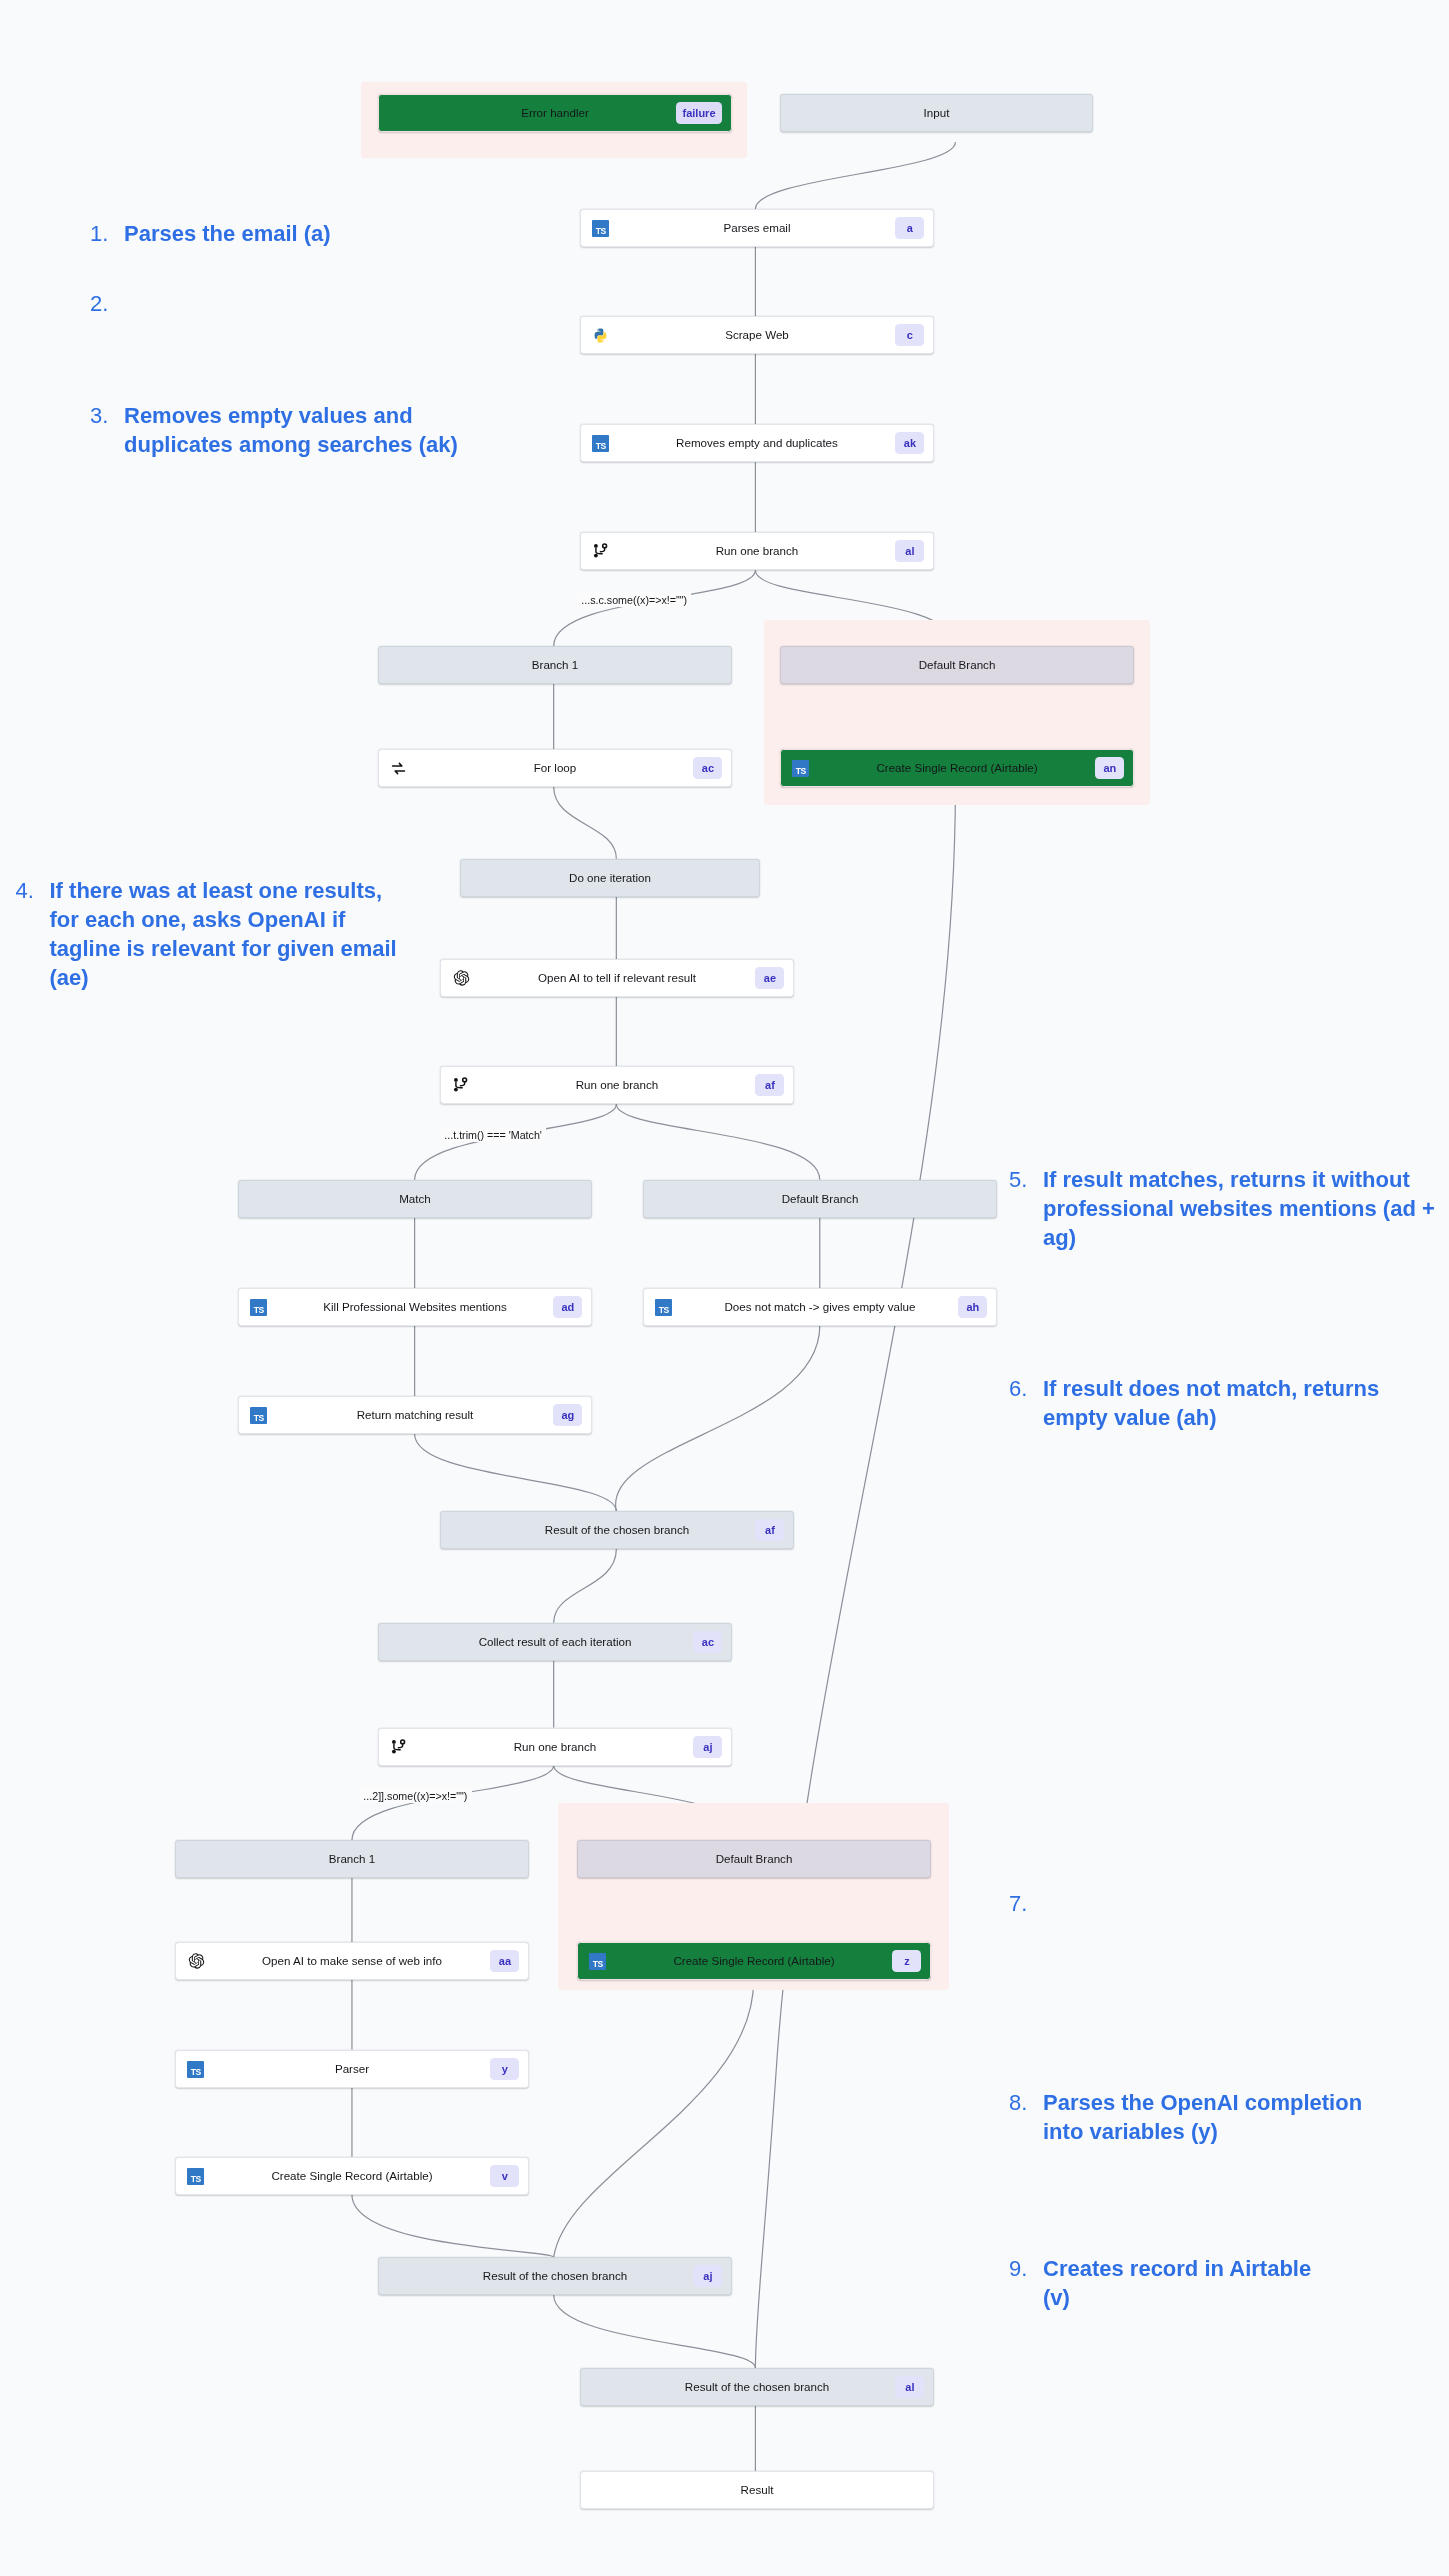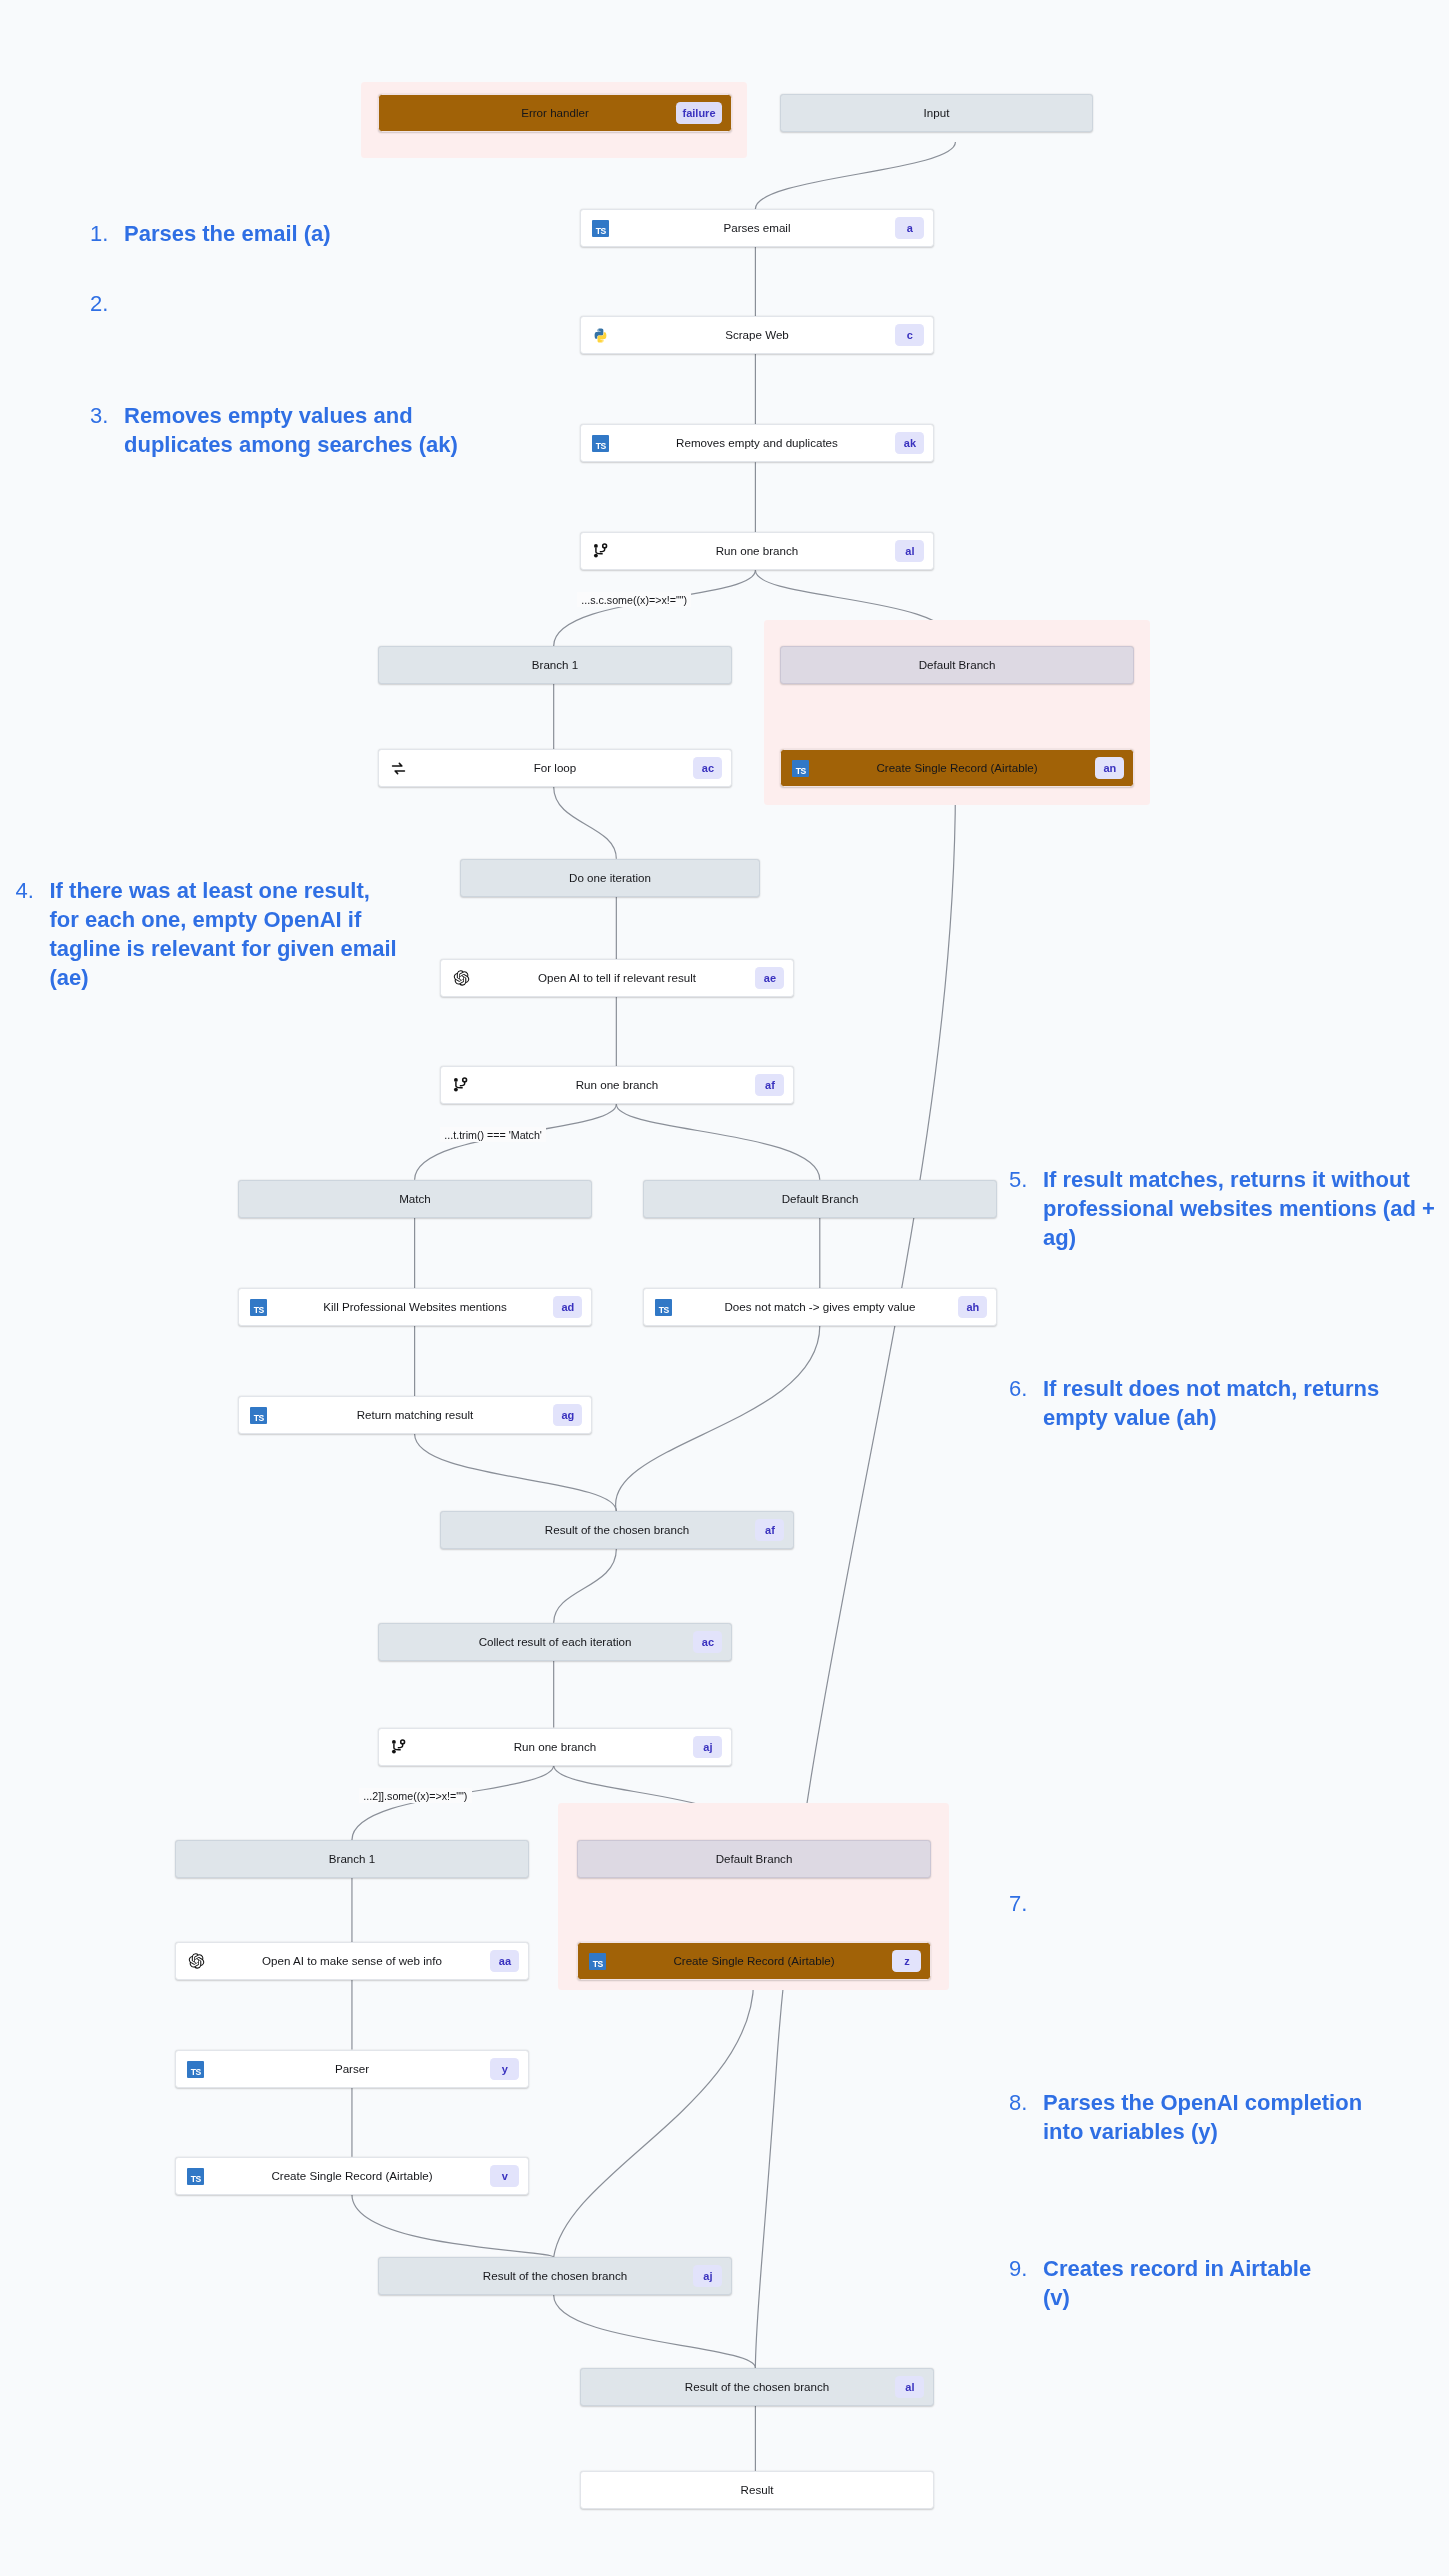--- a/index.html
+++ b/index.html
@@ -40,21 +40,21 @@
   }
   .node.gray {
     background: #dfe5ea;
     border: 0.9px solid #cdd5dd;
   }
   .node.graypurple {
     background: #ddd9e3;
     border: 0.9px solid #cbc6d4;
   }
   .node.pink {
-    background: #a16207;
+    background: #15803d;
     border: 0.9px solid #f0e3e3;
   }
   .node .ico {
     position: absolute;
     left: 10.3px;
     width: 19px; height: 19px;
     display: flex; align-items: center; justify-content: center;
   }
   .node .ttl {
     flex: 1;
@@ -432,21 +432,21 @@
     <span class="num">2.</span>
   </div>
 
   <div class="annot" style="left:90px; top:401px; width:405px;">
     <span class="num">3.</span>
     <span class="txt">Removes empty values and duplicates among searches (ak)</span>
   </div>
 
   <div class="annot" style="left:15.5px; top:876px; width:386px;">
     <span class="num">4.</span>
-    <span class="txt">If there was at least one result, for each one, empty OpenAI if tagline is relevant for given email (ae)</span>
+    <span class="txt">If there was at least one results, for each one, asks OpenAI if tagline is relevant for given email (ae)</span>
   </div>
 
   <div class="annot" style="left:1009px; top:1165px; width:429px;">
     <span class="num">5.</span>
     <span class="txt">If result matches, returns it without professional websites mentions (ad + ag)</span>
   </div>
 
   <div class="annot" style="left:1009px; top:1374px; width:412px;">
     <span class="num">6.</span>
     <span class="txt">If result does not match, returns empty value (ah)</span>

